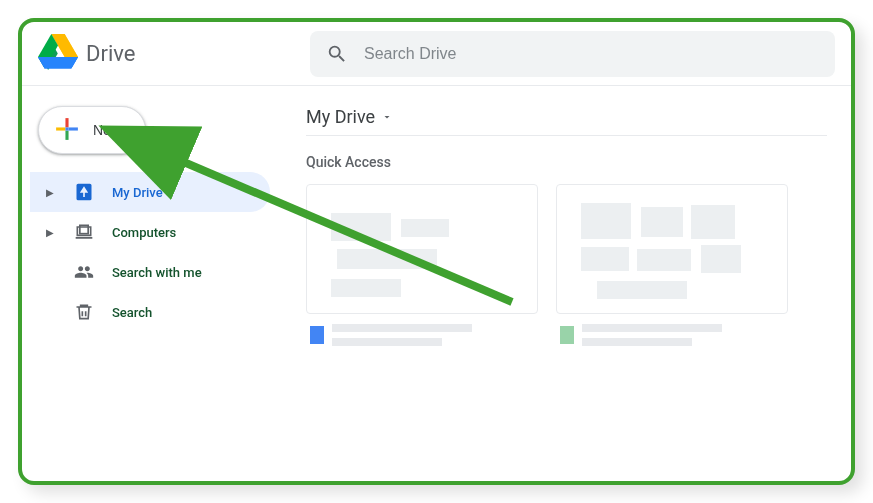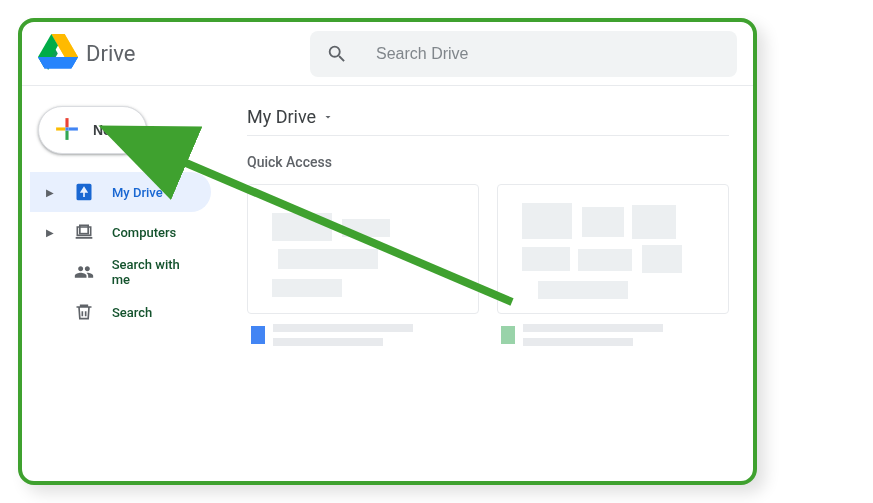--- a/index.html
+++ b/index.html
@@ -5,21 +5,21 @@
   * { box-sizing: border-box; margin: 0; padding: 0; }
   body {
     font-family: 'Google Sans', Roboto, Arial, sans-serif;
     background: #fff;
     width: 873px;
     height: 503px;
     position: relative;
     padding: 18px;
   }
   .frame {
-    width: 739px;
+    width: 837px;
     height: 467px;
     border: 4px solid #3fa12f;
     border-radius: 16px;
     box-shadow: 8px 8px 16px rgba(0,0,0,0.12);
     overflow: hidden;
     background: #fff;
     position: relative;
   }
   .header {
     display: flex;
@@ -39,21 +39,21 @@
     color: #5f6368;
   }
   .search-box {
     flex: 1;
     height: 46px;
     background: #f1f3f4;
     border-radius: 8px;
     display: flex;
     align-items: center;
     padding: 0 16px;
-    gap: 28px;
+    gap: 16px;
   }
   .search-icon { color: #5f6368; display:flex; }
   .search-input {
     flex: 1;
     border: none;
     background: transparent;
     font-size: 16px;
     color: #5f6368;
     outline: none;
   }
@@ -75,21 +75,21 @@
     border-radius: 24px;
     height: 48px;
     padding: 0 24px 0 14px;
     box-shadow: 0 1px 2px rgba(60,64,67,.3), 0 1px 3px 1px rgba(60,64,67,.15);
     cursor: pointer;
     margin: 8px 0 18px 8px;
   }
   .new-btn span.label {
     font-size: 14px;
     color: #3c4043;
-    font-weight: 700;
+    font-weight: 400;
   }
   .nav { list-style: none; }
   .nav-item {
     display: flex;
     align-items: center;
     height: 40px;
     padding: 0 12px 0 16px;
     gap: 18px;
     border-radius: 0 20px 20px 0;
     cursor: pointer;

